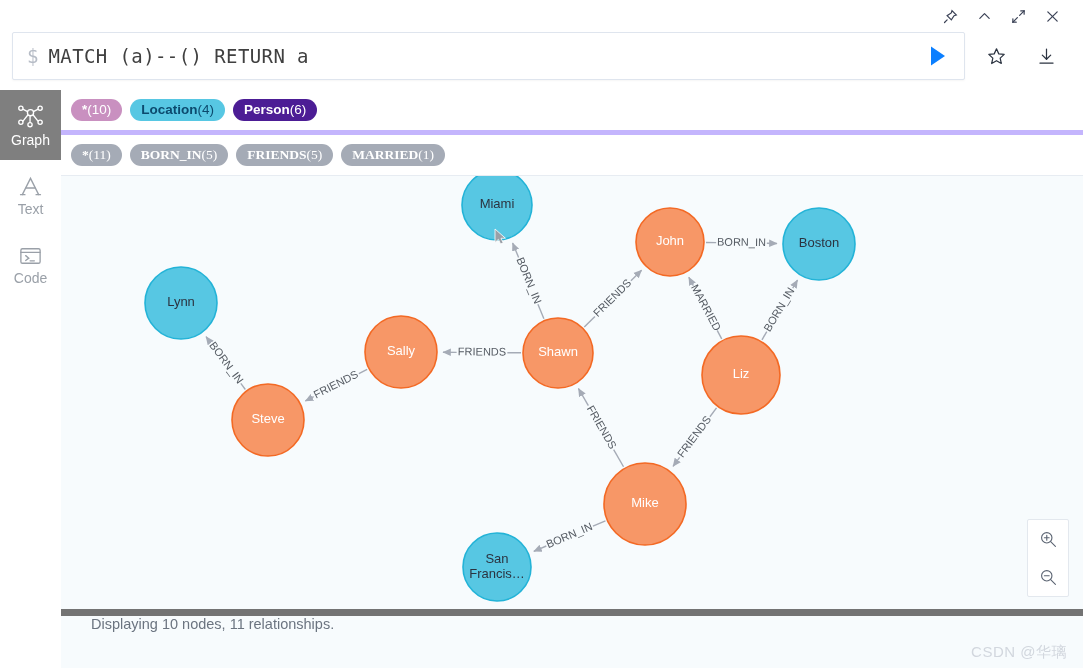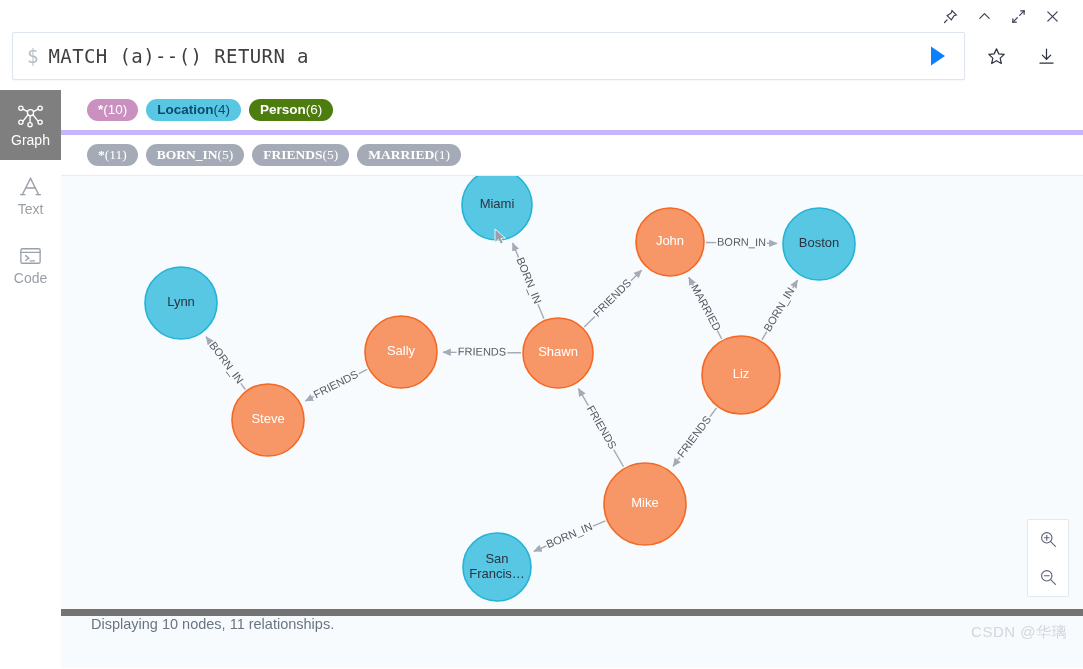--- a/index.html
+++ b/index.html
@@ -143,38 +143,38 @@
     flex-direction: column;
     min-width: 0;
   }
 
   
   .chips-wrap { background: #ffffff; }
   .chip-row {
     display: flex;
     align-items: center;
     gap: 8px;
-    padding: 6px 26px;
+    padding: 6px 10px;
     min-height: 28px;
   }
   .chip-row.second { border-top: 5px solid #c4b5fd; font-family: Liberation Serif, serif; }
   .chip {
     border-radius: 12px;
     padding: 3px 11px;
     font-size: 13.5px;
     font-weight: bold;
     color: #ffffff;
     white-space: nowrap;
     cursor: pointer;
     line-height: 16px;
   }
   .chip .cnt { font-weight: normal; }
   .chip.star-node { background: #c990c0; }
   .chip.location  { background: #57c7e3; color:#0c4a6e; }
-  .chip.person    { background: #4d7c0f; }
+  .chip.person    { background: #4c1d95; }
   .chip.rel       { background: #a5abb6; }
 
   
   .graph-area {
     position: relative;
     flex: 1;
     margin: 0 0 0 0;
     background: #f7fbfd;
     border-top: 1px solid #e7ecf2;
     overflow: hidden;
@@ -211,21 +211,21 @@
     align-items: flex-start;
     padding-left: 30px;
     color: #6b7480;
     font-size: 14.5px;
     position: relative;
   }
 
   .watermark {
     position: absolute;
     right: 16px;
-    bottom: 26px;
+    bottom: 6px;
     color: #d2d7de;
     font-size: 15px;
     letter-spacing: .5px;
     user-select: none;
   }
 
   
   .node-label {
     font-family: "Liberation Sans", sans-serif;
     font-size: 13px;

